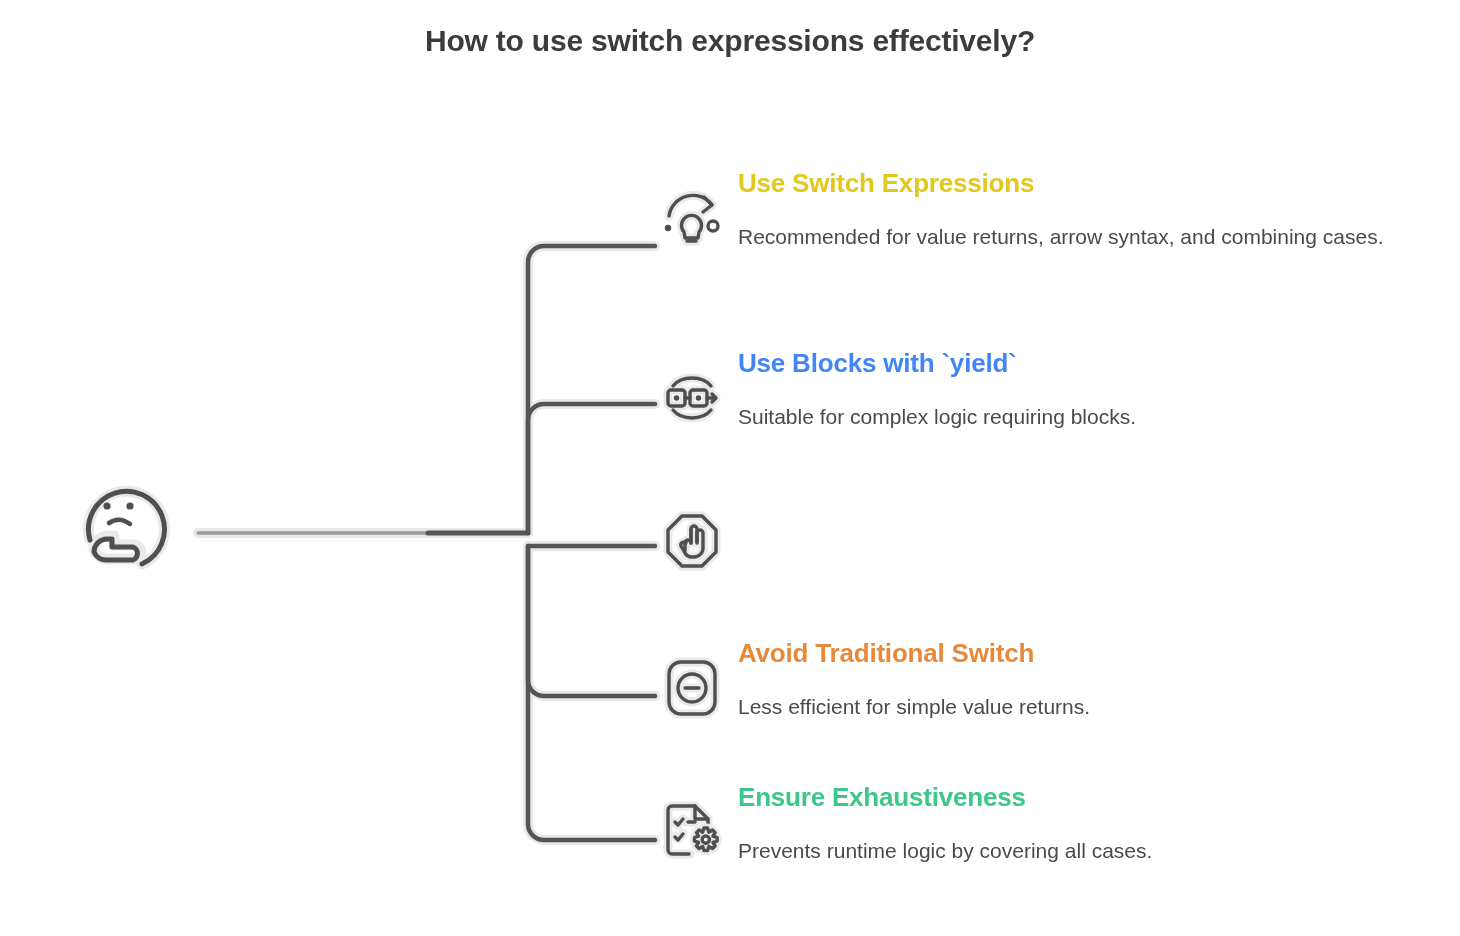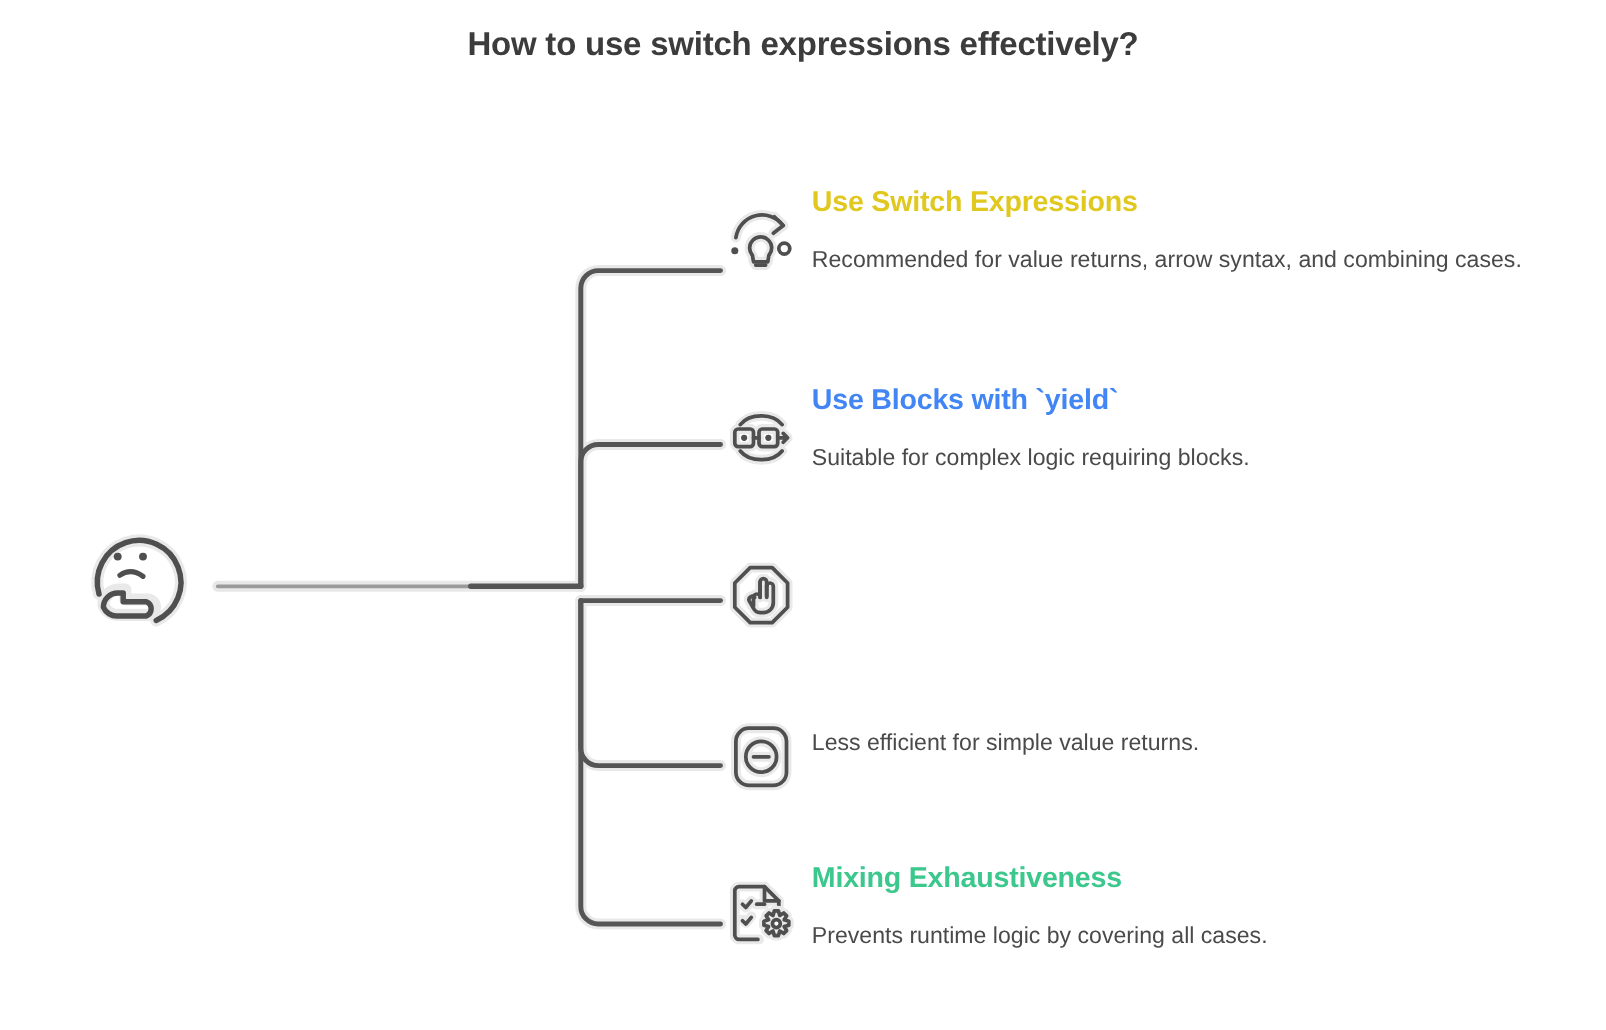--- a/index.html
+++ b/index.html
@@ -201,20 +201,21 @@
           <path d="M25 32 h14"></path>
         </g>
         <g fill="none" stroke="#4f4f4f" stroke-width="3.4" stroke-linecap="round" stroke-linejoin="round">
           <rect x="9" y="6" width="46" height="52" rx="12"></rect>
           <circle cx="32" cy="32" r="14"></circle>
           <path d="M25 32 h14"></path>
         </g>
       </svg>
     </div>
     <div class="branch-text">
+      <div class="branch-title t-orange">Avoid Traditional Switch</div>
       <div class="branch-desc">Less efficient for simple value returns.</div>
     </div>
   </div>
 
   <div class="branch b4">
     <div class="branch-icon">
       <svg width="64" height="64" viewBox="0 0 64 64" xmlns="http://www.w3.org/2000/svg">
         <g fill="none" stroke="#e9e9e9" stroke-width="9" stroke-linecap="round" stroke-linejoin="round">
           <path d="M8 10 a4 4 0 0 1 4 -4 h23 l13 13 v10 M8 10 v40 a4 4 0 0 0 4 4 h18"></path>
           <path d="M35 6 v13 h13"></path>
@@ -232,18 +233,18 @@
         <g fill="none" stroke="#e9e9e9" stroke-width="9" stroke-linejoin="round" stroke-linecap="round">
           <path d="M44 28 l3.6 0 1.3 4.2 3.6 -2.2 2.6 2.6 -2.2 3.6 4.2 1.3 0 3.6 -4.2 1.3 2.2 3.6 -2.6 2.6 -3.6 -2.2 -1.3 4.2 -3.6 0 -1.3 -4.2 -3.6 2.2 -2.6 -2.6 2.2 -3.6 -4.2 -1.3 0 -3.6 4.2 -1.3 -2.2 -3.6 2.6 -2.6 3.6 2.2 z"></path>
         </g>
         <g fill="none" stroke="#4f4f4f" stroke-width="3.4" stroke-linejoin="round" stroke-linecap="round">
           <path d="M44 28 l3.6 0 1.3 4.2 3.6 -2.2 2.6 2.6 -2.2 3.6 4.2 1.3 0 3.6 -4.2 1.3 2.2 3.6 -2.6 2.6 -3.6 -2.2 -1.3 4.2 -3.6 0 -1.3 -4.2 -3.6 2.2 -2.6 -2.6 2.2 -3.6 -4.2 -1.3 0 -3.6 4.2 -1.3 -2.2 -3.6 2.6 -2.6 3.6 2.2 z"></path>
           <circle cx="45.8" cy="39.6" r="3.6"></circle>
         </g>
       </svg>
     </div>
     <div class="branch-text">
-      <div class="branch-title t-green">Mixing Exhaustiveness</div>
+      <div class="branch-title t-green">Ensure Exhaustiveness</div>
       <div class="branch-desc">Prevents runtime logic by covering all cases.</div>
     </div>
   </div>
 
 </div>
 
 </body></html>

